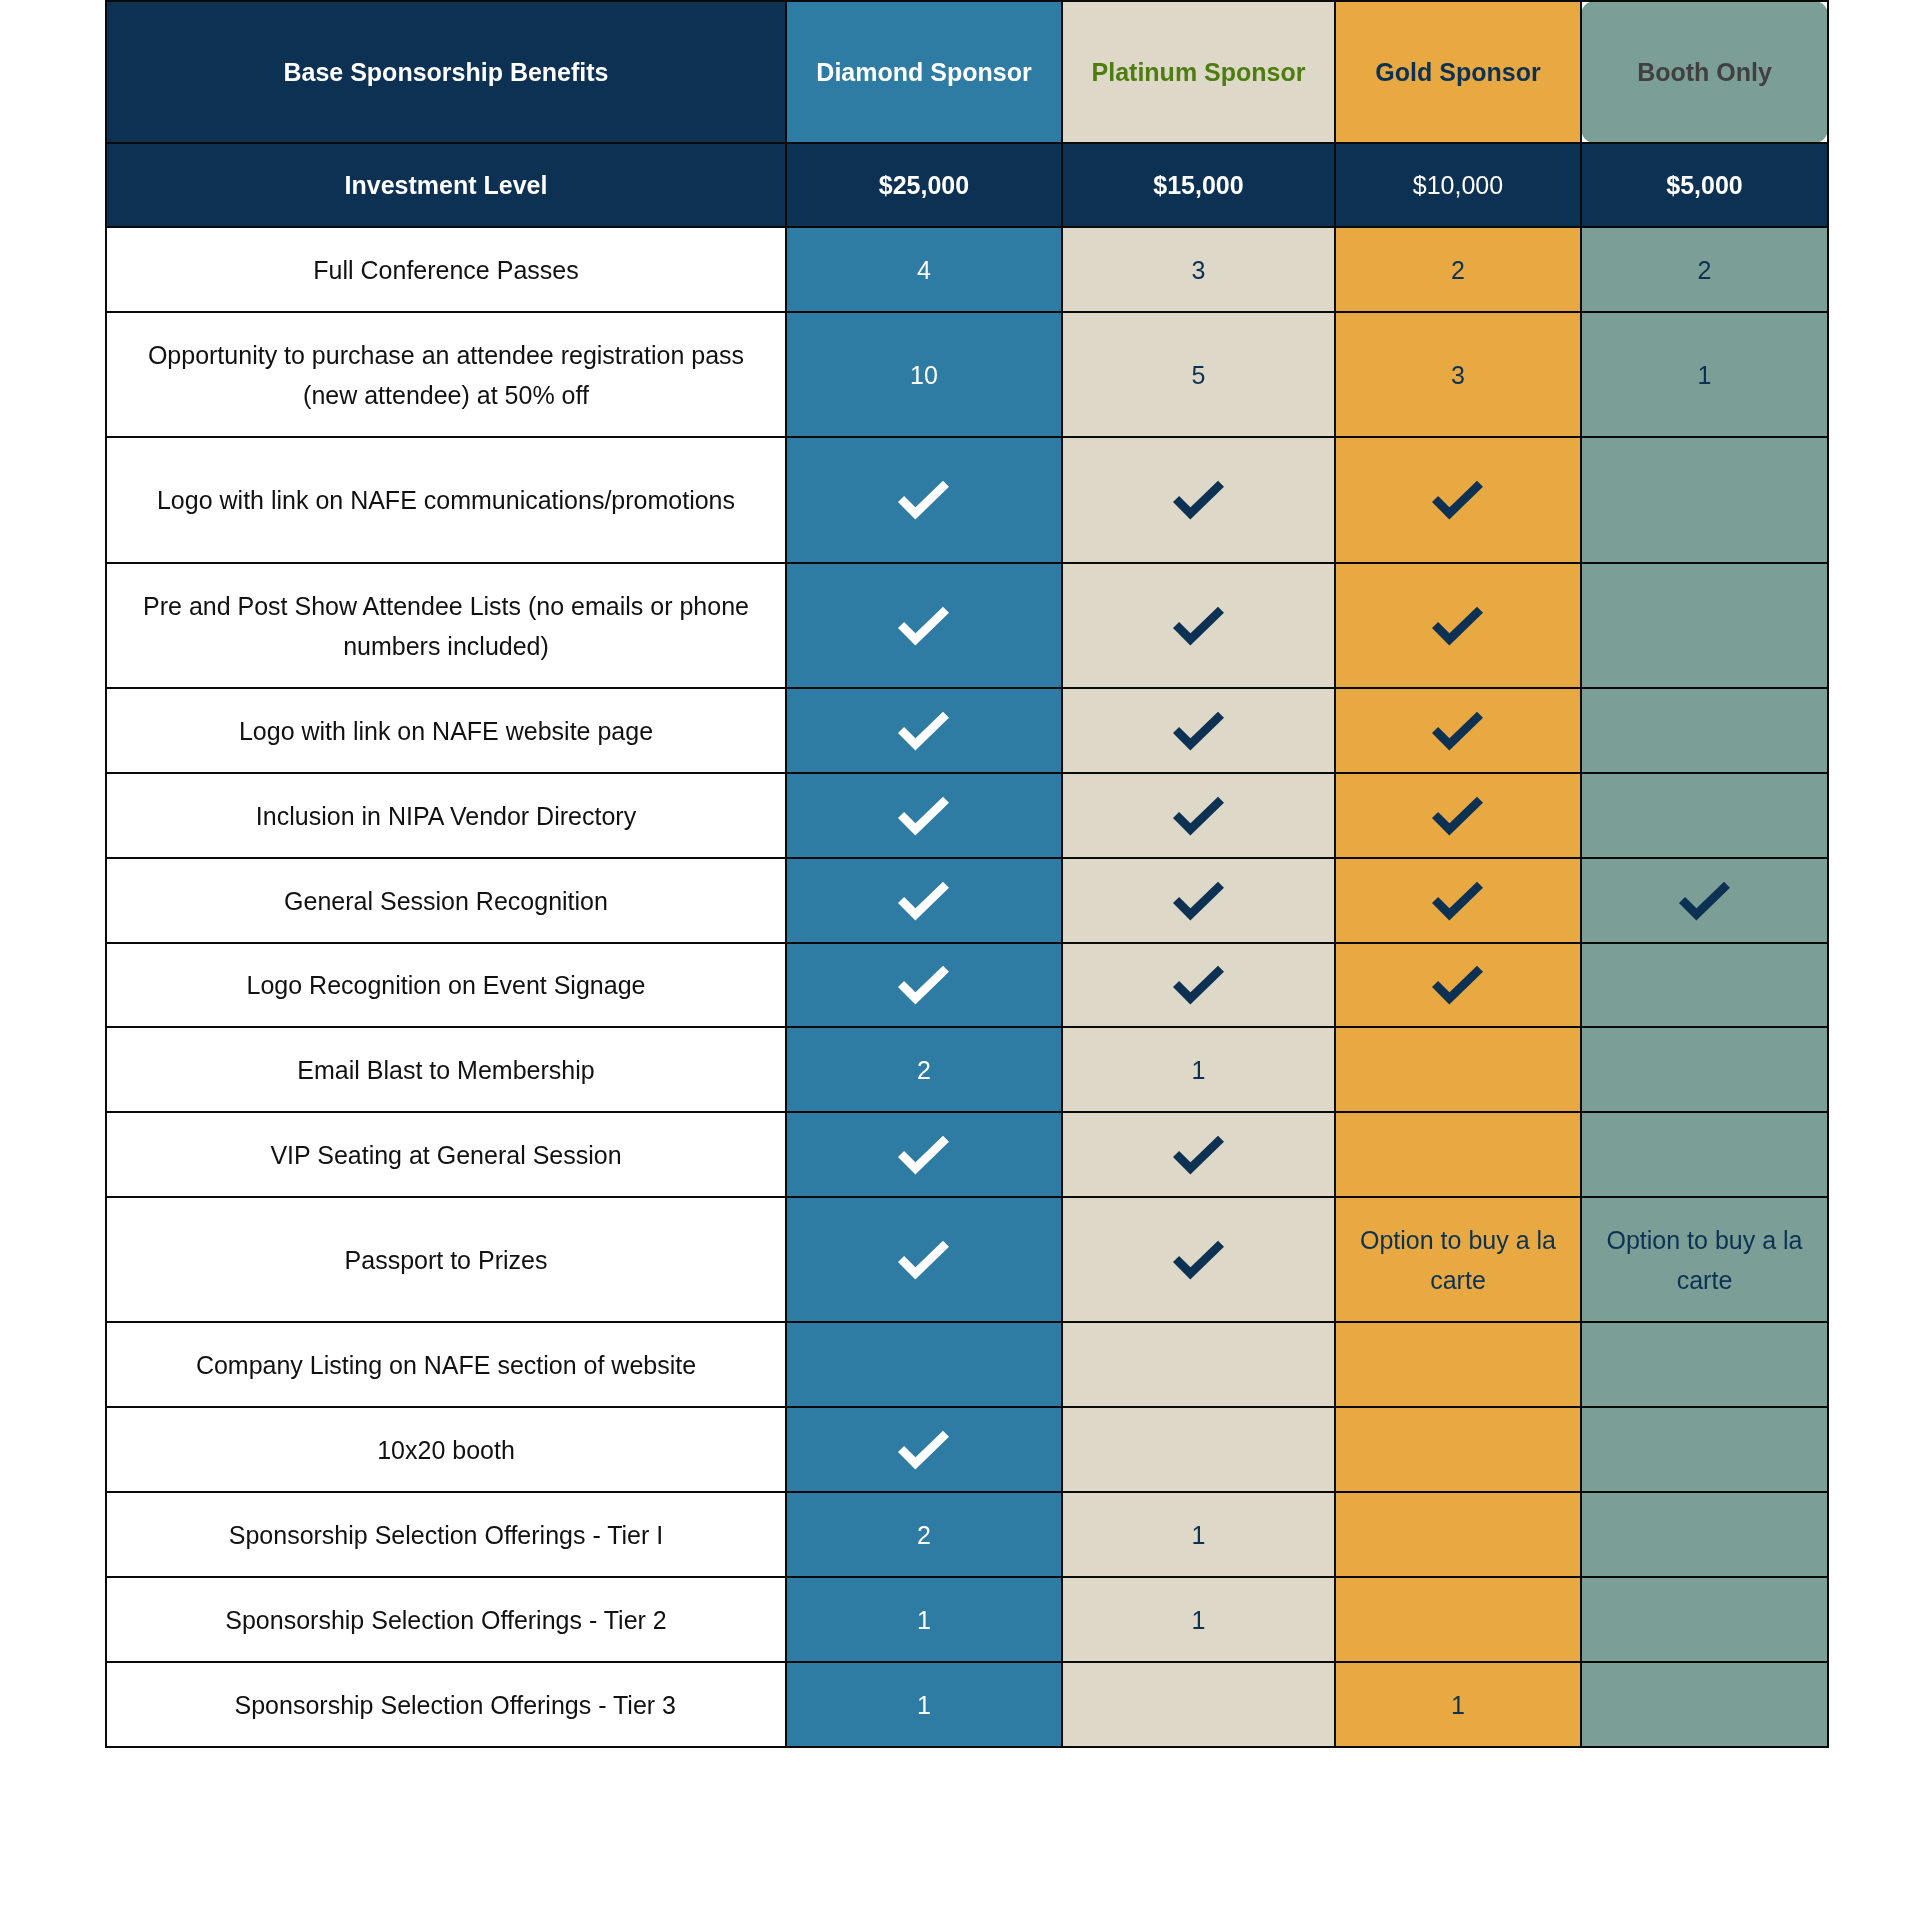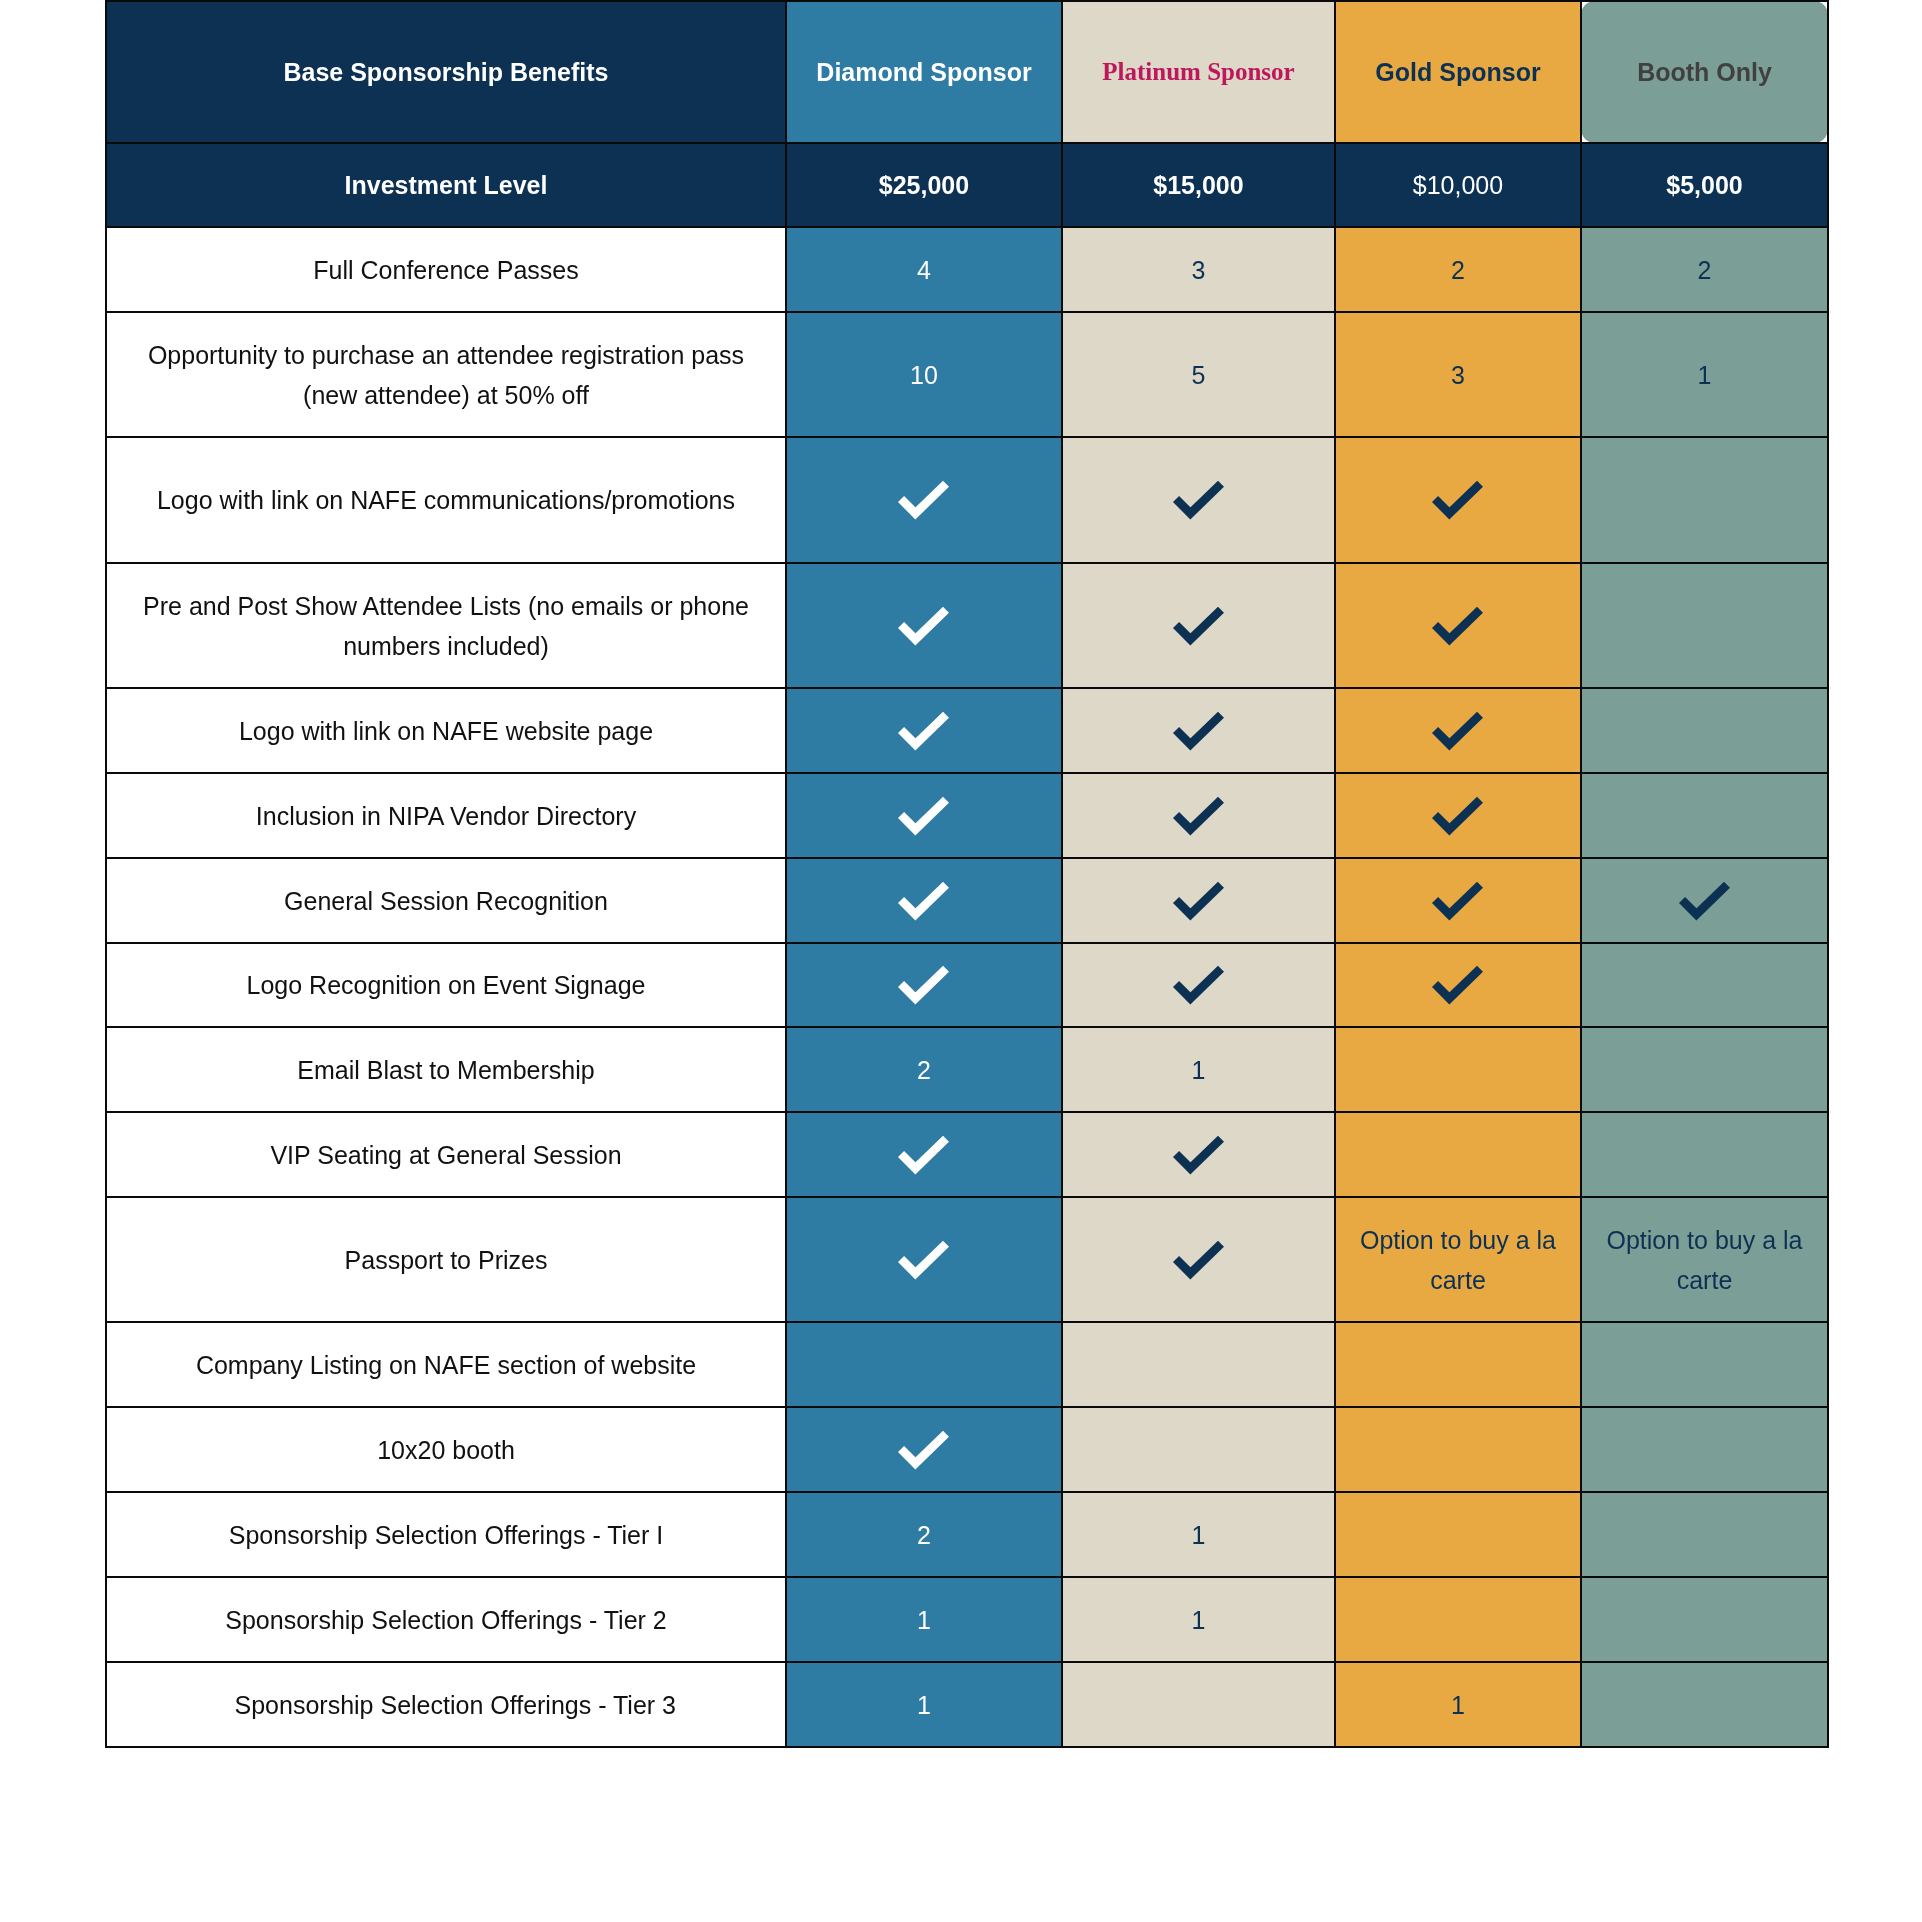--- a/index.html
+++ b/index.html
@@ -23,21 +23,21 @@
     col.c-gold { width: 246px; }
     col.c-booth { width: 247px; }
 
     .hdr-row th { height: 142px; font-weight: bold; font-size: 26px; }
     .inv-row td { height: 84px; background: #0d3152; color: #ffffff; font-size: 26px; }
     .inv-row td.bold { font-weight: bold; }
     .inv-row td.normal { font-weight: normal; }
 
     th.h-benefit { background: #0d3152; color: #ffffff; }
     th.h-diamond { background: #2e7ba3; color: #ffffff; }
-    th.h-platinum { background: #ddd8c8; color: #be185d; font-family: Liberation Serif, serif; }
+    th.h-platinum { background: #ddd8c8; color: #4d7c0f; }
     th.h-gold { background: #e8a943; color: #0d3152; margin-left: 20px; }
     th.h-booth { background: #7b9e96; color: #404040; border-radius: 14px; }
 
     td.benefit { background: #ffffff; color: #111111; }
     td.diamond { background: #2e7ba3; color: #ffffff; }
     td.platinum { background: #ddd8c8; color: #0d3152; }
     td.gold { background: #e8a943; color: #0d3152; }
     td.booth { background: #7b9e96; color: #0d3152; }
 
     .check { display: inline-block; width: 56px; height: 44px; vertical-align: middle; }

